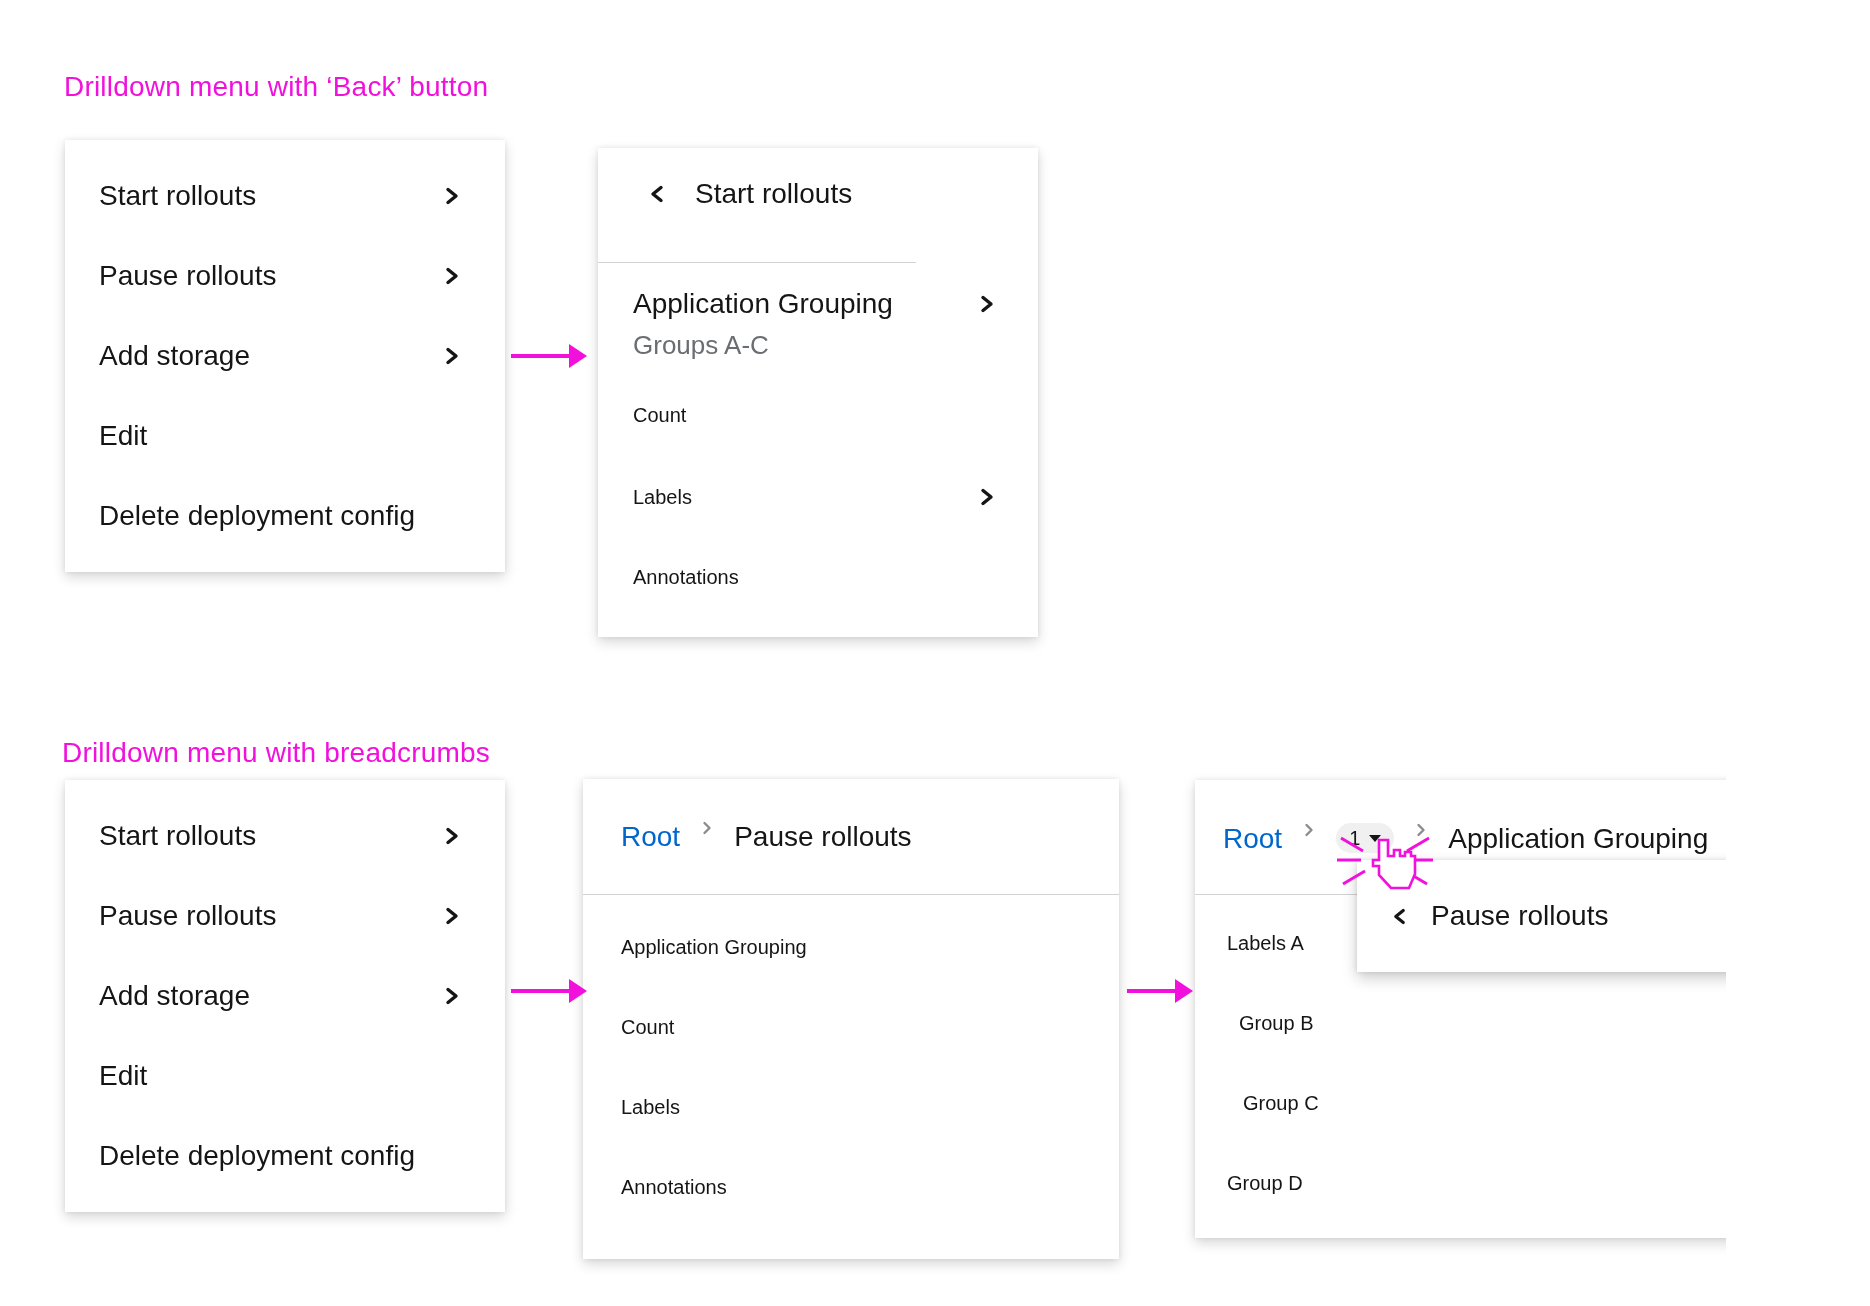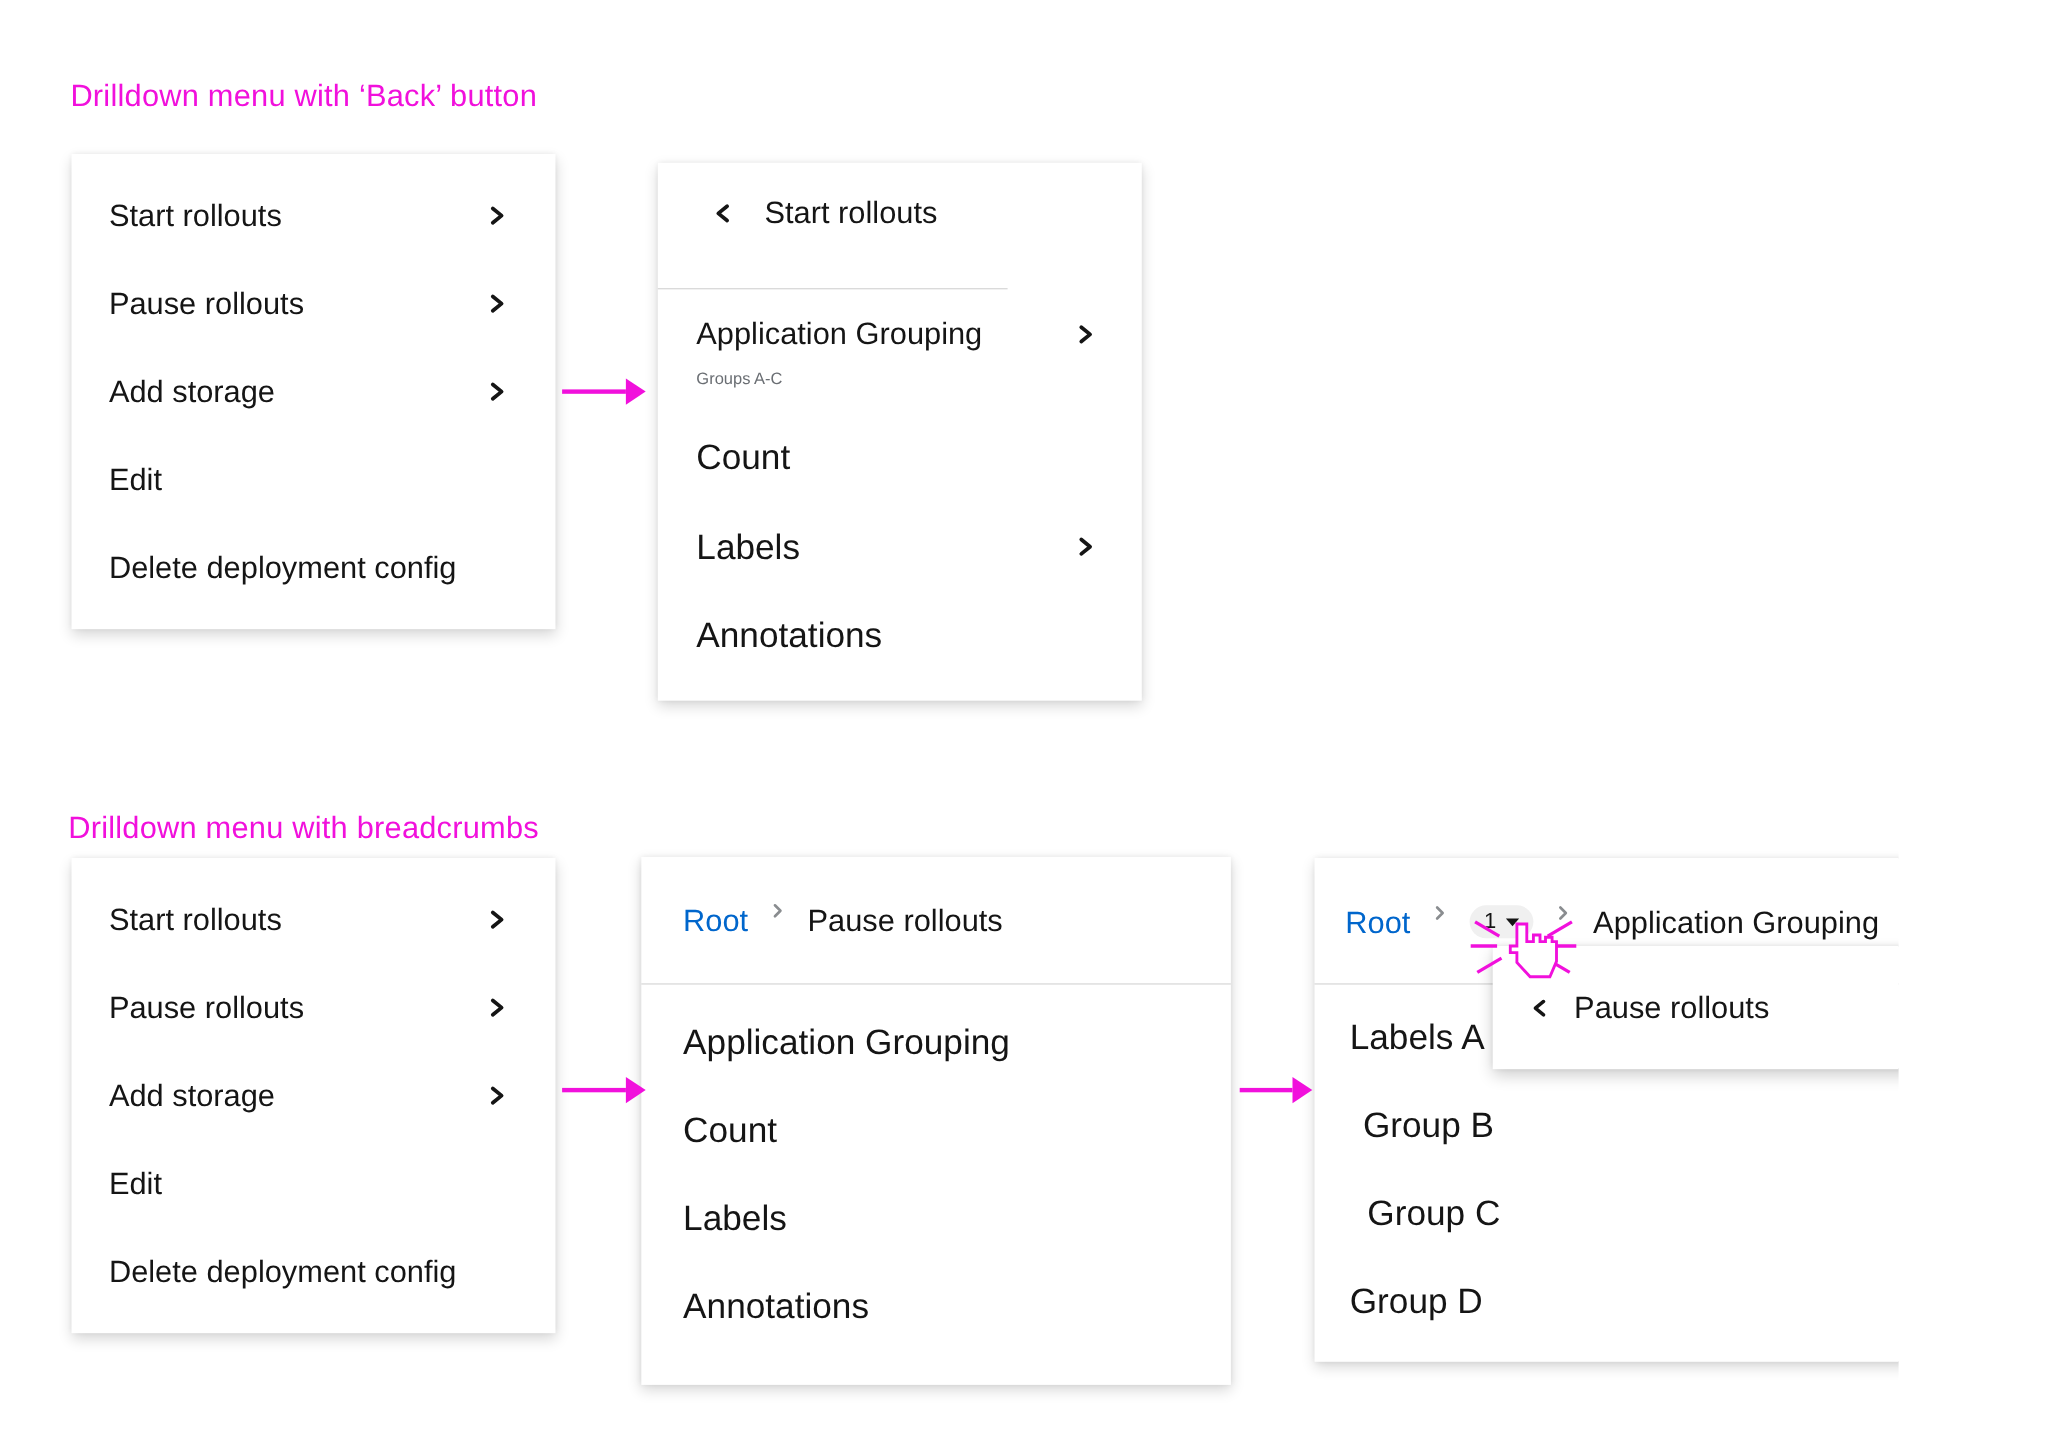--- a/index.html
+++ b/index.html
@@ -23,27 +23,27 @@
   .chev, .chev-back { flex:0 0 auto; display:block; }
   .divider { height:1px; background:#D2D2D2; }
   .divider-inset { width:318px; }
   
   .back-row {
     display:flex; align-items:center; gap:30px;
     padding:30px 0 52px 52px; font-size:28px; cursor:pointer;
   }
   .dd-list { }
   .dd-item { display:flex; align-items:center; justify-content:space-between;
-    padding:0 44px 0 35px; font-size:32px; cursor:pointer; }
+    padding:0 44px 0 35px; font-size:20px; cursor:pointer; }
   .dd-item.h84 { height:84px; }
   .dd-item.h80 { height:80px; }
   .dd-item-tall { padding:22px 44px 14px 35px; cursor:pointer; }
   .dd-item-tall .main { display:flex; align-items:center; justify-content:space-between;
     font-size:28px; line-height:38px; }
-  .dd-item-tall .desc { font-size:15px; line-height:28px; color:#6A6E73; margin-top:8px; }
+  .dd-item-tall .desc { font-size:26px; line-height:28px; color:#6A6E73; margin-top:8px; }
   .pad-b20 { padding-bottom:20px; }
   
   .crumb-row { display:flex; gap:22px; font-size:28px; }
   .crumb-root { color:#0066CC; cursor:pointer; }
   .crumb-current { color:#151515; }
   .crumb-badge {
     display:inline-flex; align-items:center; gap:9px; height:30px; padding:0 13px;
     background:#F0F0F0; border-radius:16px; font-size:20px; color:#151515; cursor:pointer;
   }
   .caret-down { width:0; height:0; border-left:6px solid transparent;

